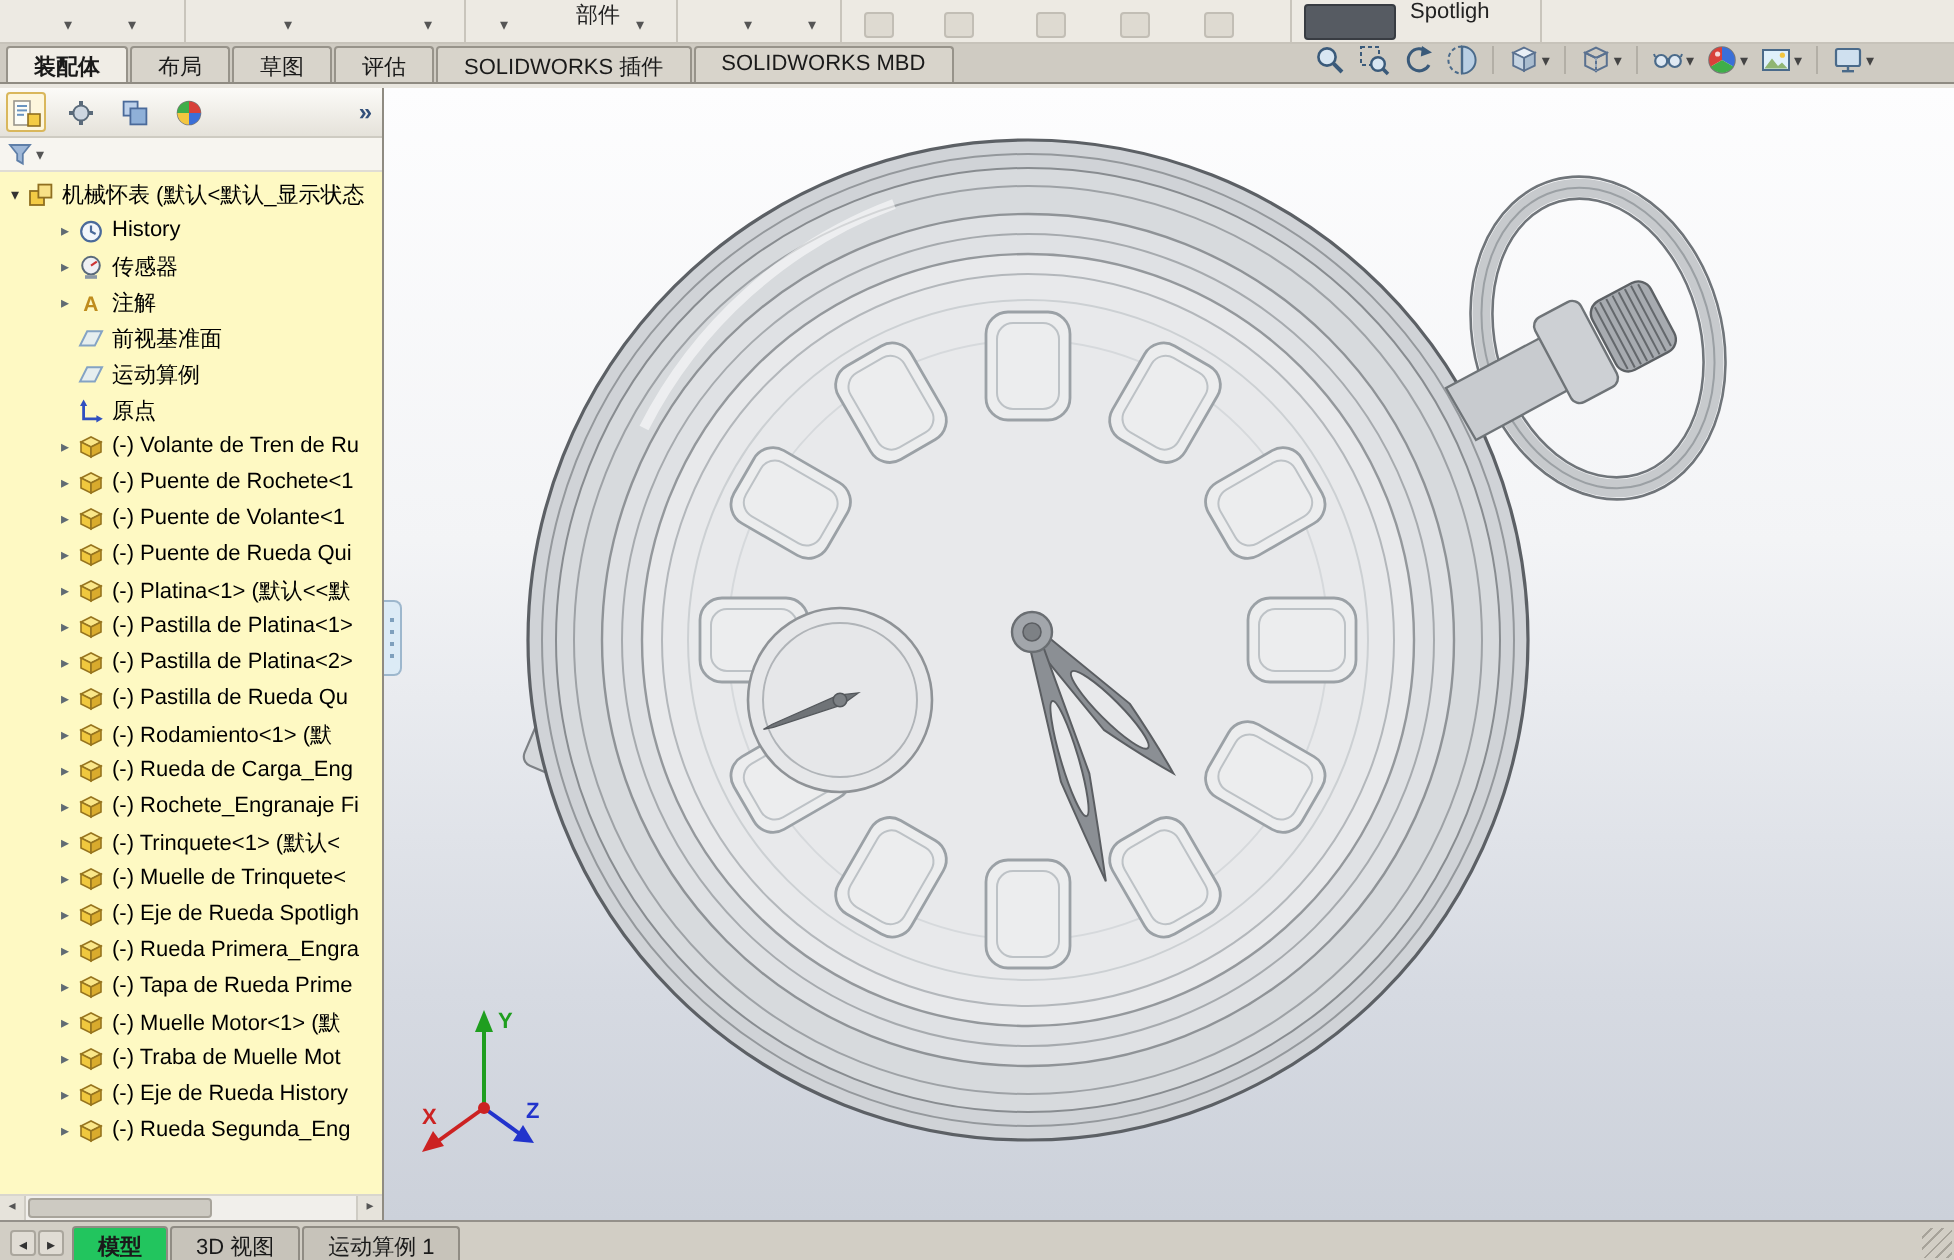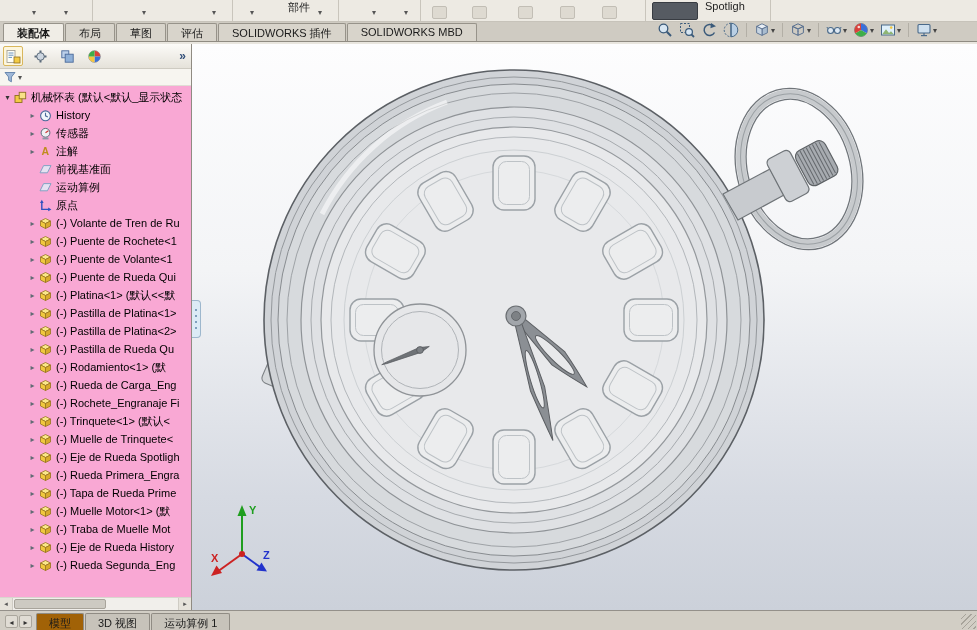--- a/index.html
+++ b/index.html
@@ -62,21 +62,21 @@
   .pt-item svg { width:15px; height:15px; }
   .chevrons { margin-left:auto; font-weight:bold; color:#33507a; font-size:12px; cursor:default; }
 
   .filter-row {
     height:17px; display:flex; align-items:center; gap:2px; padding:0 4px;
     background:#f7f5f0; border-bottom:1px solid #e0ddd5;
   }
   .filter-row svg { width:12px; height:12px; }
   .filter-caret { font-size:8px; color:#555; }
 
-  .tree { flex:1; background:#f9a8d4; overflow:hidden; padding-top:2px; }
+  .tree { flex:1; background:#fef9c3; overflow:hidden; padding-top:2px; }
   .tree-row { display:flex; align-items:center; height:18px; white-space:nowrap; overflow:hidden; }
   .tree-row.lvl0 { padding-left:2px; }
   .tree-row.lvl1 { padding-left:27px; }
   .exp { width:11px; min-width:11px; font-size:8px; color:#606b73; text-align:center; }
   .exp.closed::before { content:"▸"; }
   .exp.open::before { content:"▾"; color:#333; }
   .tico { width:13px; height:13px; min-width:13px; margin:0 4px 0 1px; }
   .tlabel { font-size:11px; color:#000; }
 
   .h-scroll {
@@ -112,21 +112,21 @@
     background:#d2cec5; border-top:1px solid #94908a;
     display:flex; align-items:flex-end; padding-left:3px;
   }
   .sb-nav { display:flex; gap:1px; padding:0 4px 2px 2px; }
   .sb-arrow { width:13px; height:13px; font-size:8px; line-height:13px; text-align:center; color:#333; background:#e0dcd4; border:1px solid #aaa69d; border-radius:2px; }
   .sb-tabs { display:flex; gap:1px; align-items:flex-end; }
   .sb-tab {
     height:17px; padding:2px 12px 0 12px; background:#c7c3ba;
     border:1px solid #908c84; border-bottom:none; border-radius:2px 2px 0 0; white-space:nowrap;
   }
-  .sb-tab.active { background:#a16207; }
+  .sb-tab.active { background:#22c55e;font-weight:bold; }
   .sb-fill { flex:1; }
   .sb-grip {
     width:15px; height:15px; margin:0 1px 1px 0;
     background:repeating-linear-gradient(135deg, transparent 0 3px, #a7a39a 3px 4px);
   }
 </style>
 </head>
 <body>
 
 <svg width="0" height="0" style="position:absolute" aria-hidden="true">

